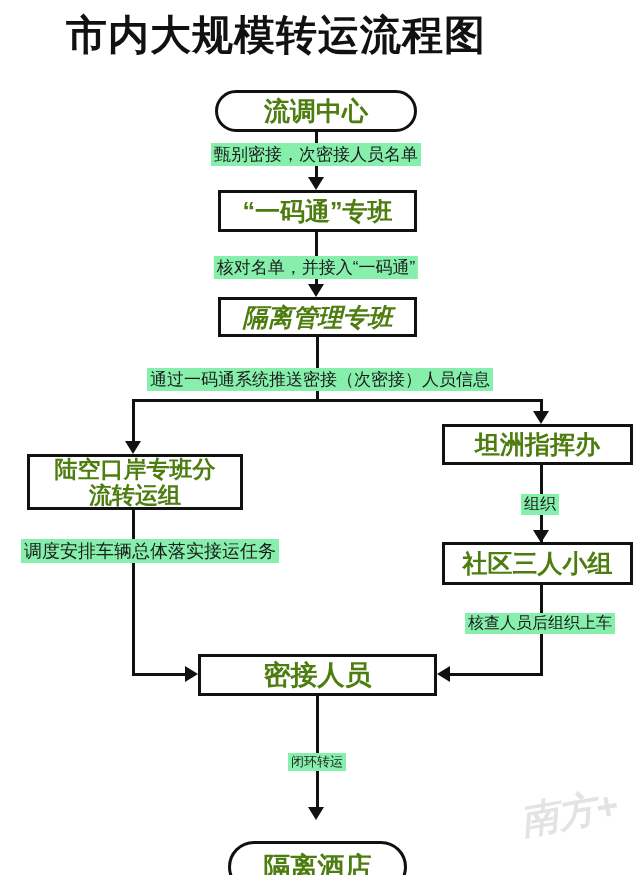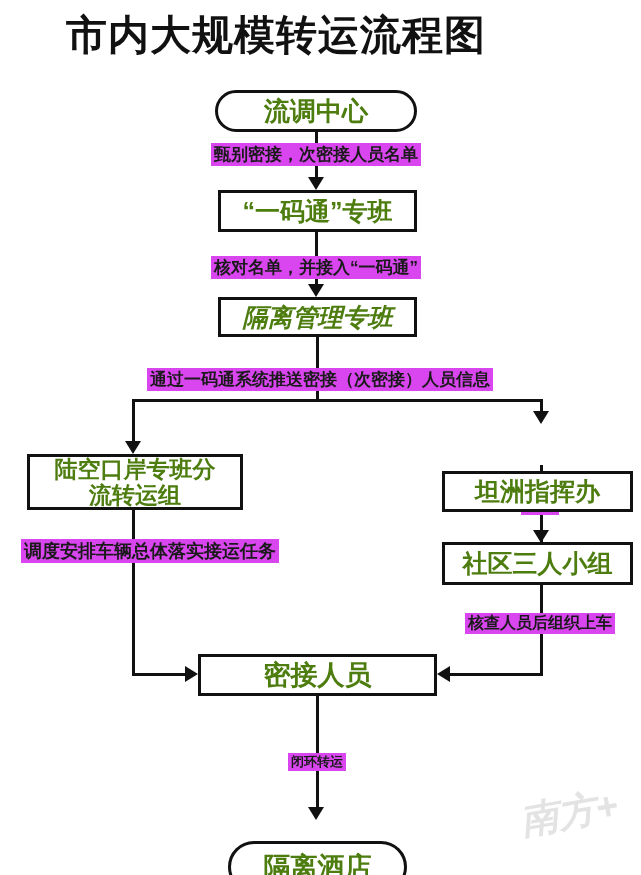--- a/index.html
+++ b/index.html
@@ -40,23 +40,23 @@
     font-weight: bold;
     color: #4d7c0f;
     text-align: center;
     white-space: nowrap;
     z-index: 3;
   }
   .rounded { border-radius: 23px; }
   .edge-label {
     position: absolute;
     transform: translateX(-50%);
-    background: #d946ef;
+    background: #86efac;
     padding: 0 3px;
-    font-weight: bold;
+    font-weight: normal;
     color: #1a1a1a;
     white-space: nowrap;
     z-index: 2;
   }
   .vline, .hline {
     position: absolute;
     background: #111111;
     z-index: 1;
   }
   .vline { width: 3px; }
@@ -117,21 +117,21 @@
 
   <div class="node" style="left:218px; top:297px; width:199px; height:40px; font-size:25px;font-style:italic;">
     <span>隔离管理专班</span>
   </div>
 
   <div class="node" style="left:27px; top:454px; width:216px; height:56px; font-size:23px; line-height:26px;">
     <span>陆空口岸专班分</span>
     <span>流转运组</span>
   </div>
 
-  <div class="node" style="left:442px; top:424px; width:191px; height:41px; font-size:25px;margin-top:47px;">
+  <div class="node" style="left:442px; top:424px; width:191px; height:41px; font-size:25px;">
     <span>坦洲指挥办</span>
   </div>
 
   <div class="node" style="left:442px; top:542px; width:191px; height:43px; font-size:25px;">
     <span>社区三人小组</span>
   </div>
 
   <div class="node" style="left:198px; top:654px; width:239px; height:42px; font-size:27px;">
     <span>密接人员</span>
   </div>

